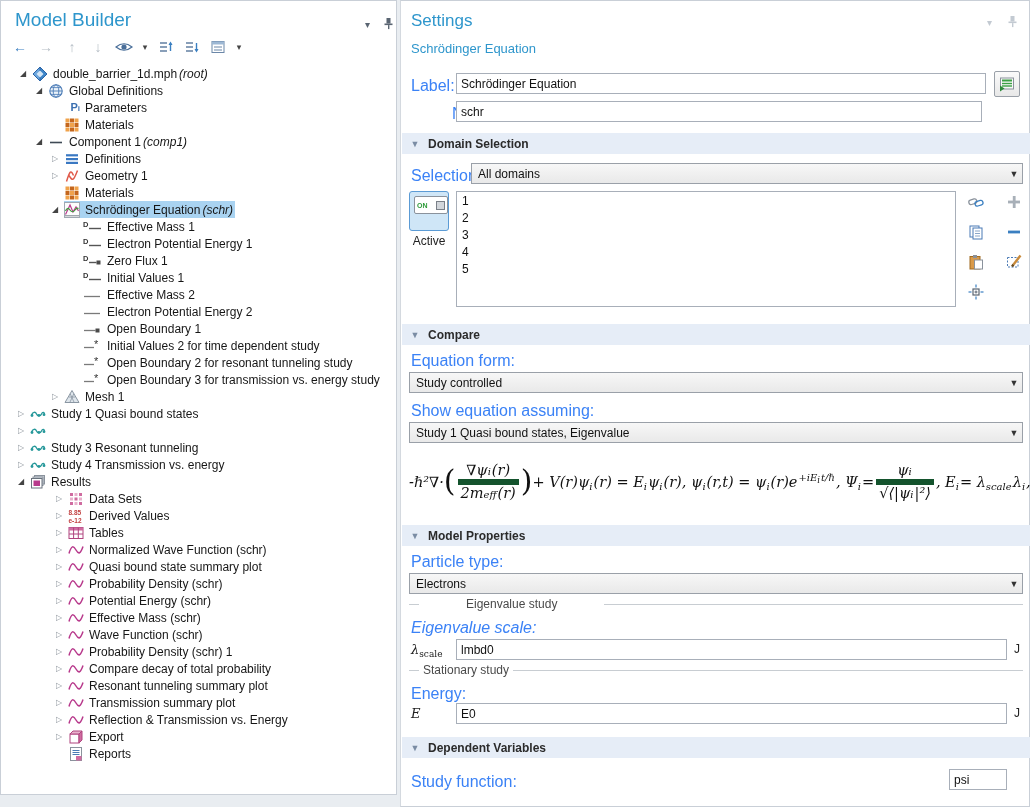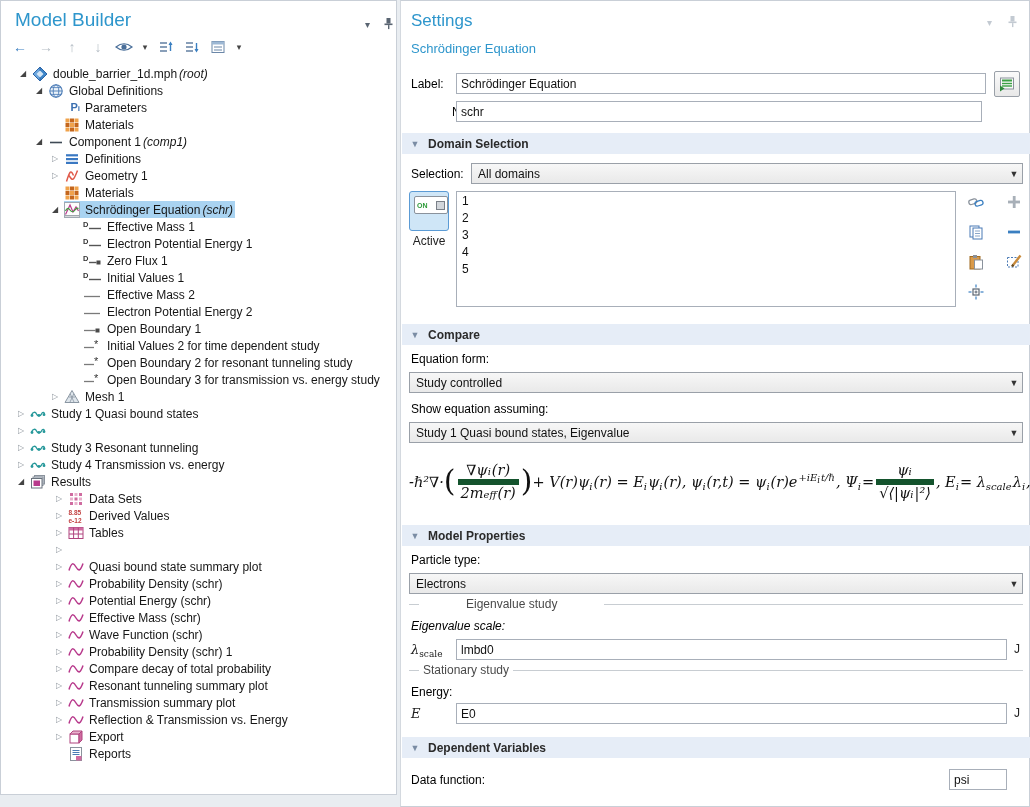--- a/index.html
+++ b/index.html
@@ -30,21 +30,21 @@
   .trow .ticon.wide{width:20px;}
   .row-core{display:inline-flex;align-items:center;height:17px;}
   .row-core.sel{background:#a9d3f1;}
   .tlabel{padding:0 2px 0 4px;}
   .tnote{font-style:italic;padding-right:2px;}
   .d0{padding-left:18px;} .d1{padding-left:34px;} .d2{padding-left:50px;}
   .d3{padding-left:80px;} .ds{padding-left:16px;} .dr{padding-left:54px;}
   .ic-pi{color:#3a6fb0;font-weight:bold;font-size:11px;line-height:1;}
   .ic-pi-sub{font-size:8px;}
   
-  .lbl{position:absolute;font-size:12px;color:#000000;white-space:nowrap;}
+  .lbl{position:absolute;font-size:16px;color:#3b82f6;white-space:nowrap;}
   .inp{position:absolute;height:21px;border:1px solid #a8afb9;background:#fff;font-size:12px;
        font-family:"Liberation Sans","DejaVu Sans",sans-serif;padding:0 4px;box-sizing:border-box;color:#111;}
   .dd{position:absolute;height:21px;border:1px solid #9aa0a8;box-sizing:border-box;
       background:linear-gradient(#f7f7f7,#e9e9e9);display:flex;align-items:center;font-size:12px;color:#111;}
   .dd .ddtext{flex:1;padding:0 6px;white-space:nowrap;overflow:hidden;}
   .dd .ddcaret{flex:0 0 16px;font-size:9px;color:#333;text-align:center;}
   .secbar{position:absolute;left:1px;width:628px;height:21px;background:#e6edf7;display:flex;align-items:center;}
   .secbar .sc{width:26px;text-align:center;font-size:9px;color:#7a8ca4;}
   .secbar .st{font-size:12px;font-weight:600;color:#2b2b2b;}
   .fieldlegend{position:absolute;display:flex;align-items:center;font-size:12px;color:#4a4a4a;}
@@ -505,20 +505,28 @@
                 <line x1="5.6" y1="2.5" x2="5.6" y2="13.5" stroke="#b0447e"></line>
                 <line x1="10.3" y1="2.5" x2="10.3" y2="13.5" stroke="#b0447e"></line>
                 <line x1="1" y1="9" x2="15" y2="9" stroke="#b0447e"></line>
               </svg>
             </span>
             <span class="tlabel">Tables</span>
           </span>
         </div>
         <div class="trow dr">
           <span class="arrow closed">▷</span>
+          <span class="row-core">
+            <span class="ticon">
+              <svg width="16" height="16" viewBox="0 0 16 16" xmlns="http://www.w3.org/2000/svg">
+                <path d="M1,11.5 C3.5,3 5.5,3.5 8,8 C10.5,12.5 12.5,12 15,4.5" fill="none" stroke="#b83a8c" stroke-width="1.5"></path>
+              </svg>
+            </span>
+            <span class="tlabel">Normalized Wave Function (schr)</span>
+          </span>
         </div>
         <div class="trow dr">
           <span class="arrow closed">▷</span>
           <span class="row-core">
             <span class="ticon">
               <svg width="16" height="16" viewBox="0 0 16 16" xmlns="http://www.w3.org/2000/svg">
                 <path d="M1,11.5 C3.5,3 5.5,3.5 8,8 C10.5,12.5 12.5,12 15,4.5" fill="none" stroke="#b83a8c" stroke-width="1.5"></path>
               </svg>
             </span>
             <span class="tlabel">Quasi bound state summary plot</span>
@@ -850,16 +858,16 @@
     <div class="sym" style="left:10px;top:705px;">
       <span>E</span>
     </div>
     <input class="inp" style="left: 55px; top: 702px; width: 551px;" value="E0">
     <div class="unit" style="left:613px;top:705px;">J</div>
 
     <div class="secbar" style="top:736px;">
       <span class="sc">▼</span>
       <span class="st">Dependent Variables</span>
     </div>
-    <div class="lbl" style="left:10px;top:772px;">Data function:</div>
+    <div class="lbl" style="left:10px;top:772px;">Study function:</div>
     <input class="inp" style="left: 548px; top: 768px; width: 58px;" value="psi">
   </div>
 </div>
 
 </body></html>

